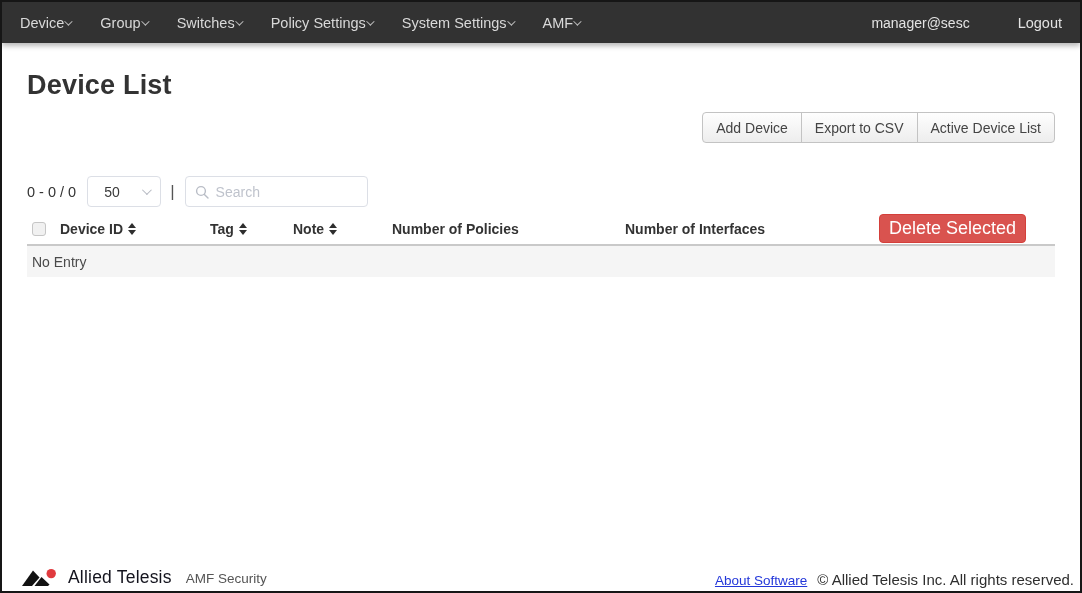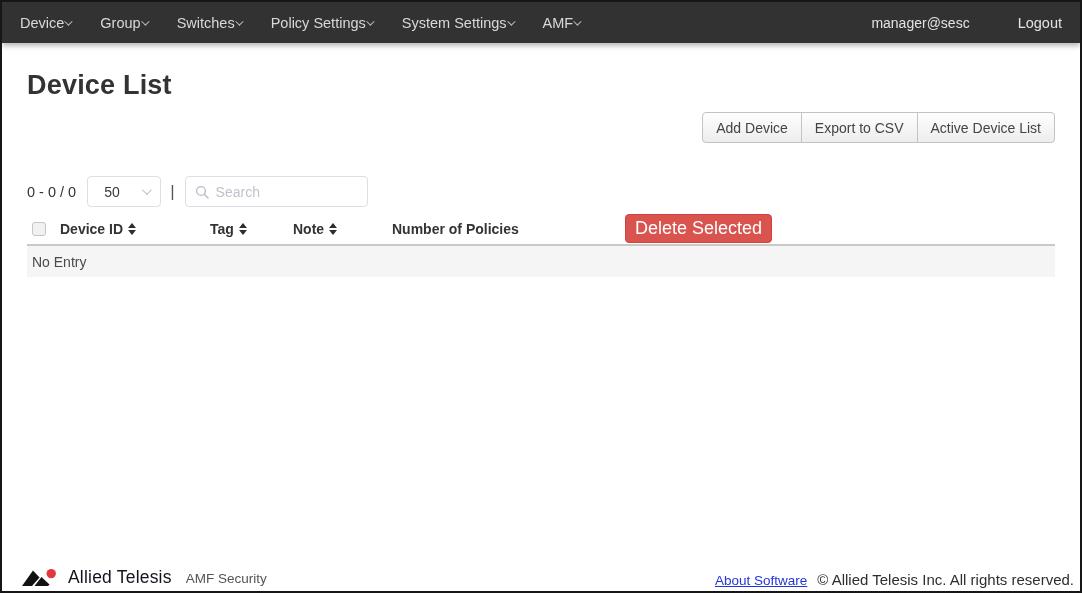--- a/index.html
+++ b/index.html
@@ -297,20 +297,23 @@
     <div class="th col-note">
       <span>Note</span>
       <span class="sort-icon">
           <span class="tri-up"></span>
           <span class="tri-down"></span>
         </span>
     </div>
     <div class="th col-policies">
       <span>Number of Policies</span>
     </div>
+    <div class="th col-interfaces">
+      <span>Number of Interfaces</span>
+    </div>
     <div class="col-actions">
       <button class="btn-danger">Delete Selected</button>
     </div>
   </div>
 
   <div class="empty-row">
     <span>No Entry</span>
   </div>
 
 </div>

